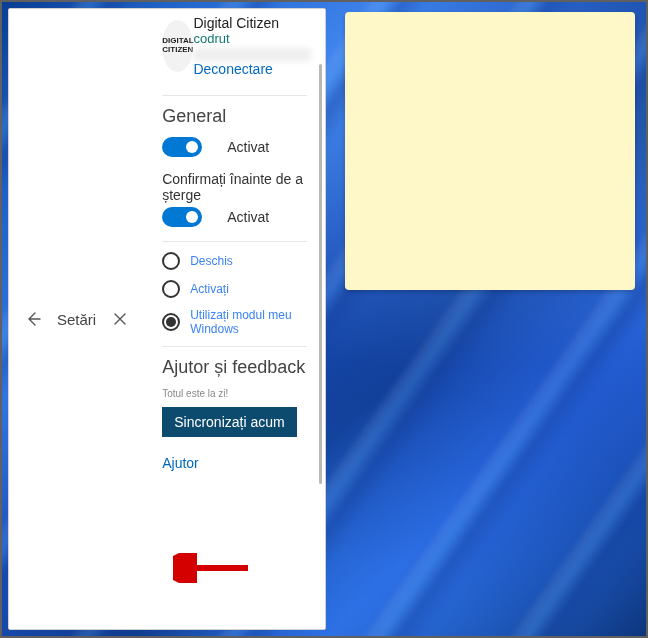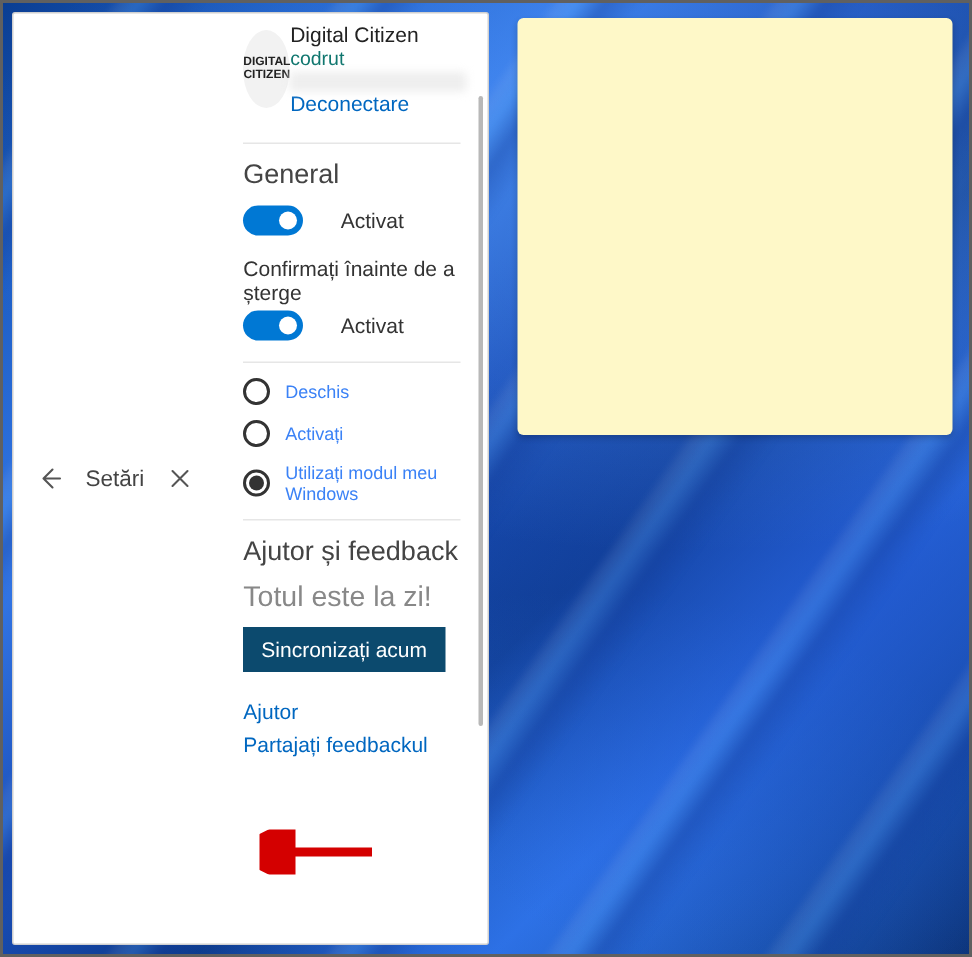--- a/index.html
+++ b/index.html
@@ -221,21 +221,21 @@
       background: #333;
       border-radius: 50%;
       top: 2px;
       left: 2px;
     }
     .radio-label {
       font-size: 12px;
       color: #3b82f6;
     }
     .status-text {
-      font-size: 19px;
+      font-size: 10px;
       color: #888;
       margin-bottom: 8px;
     }
     .sync-button {
       background: #0c4a6e;
       color: #fff;
       border: none;
       padding: 7px 12px;
       font-size: 14px;
       cursor: pointer;
@@ -331,21 +331,20 @@
       <div class="radio selected"></div>
       <span class="radio-label">Utilizați modul meu Windows</span>
     </div>
 
     <hr class="sep">
 
     <div class="section-title">Ajutor și feedback</div>
     <div class="status-text">Totul este la zi!</div>
     <button class="sync-button">Sincronizați acum</button>
     <a class="link link-block">Ajutor</a>
-    <a class="link link-block">Partajați feedbackul</a>
 
     <div class="scroll-indicator"></div>
   </div>
 </div>
 
 <div class="arrow-annotation">
   <svg width="80" height="30" viewBox="0 0 80 30">
     <defs>
       <marker id="ahead" markerWidth="8" markerHeight="8" refX="2" refY="4" orient="auto">
         <polygon points="0,0 8,4 0,8" fill="#d40000"></polygon>

